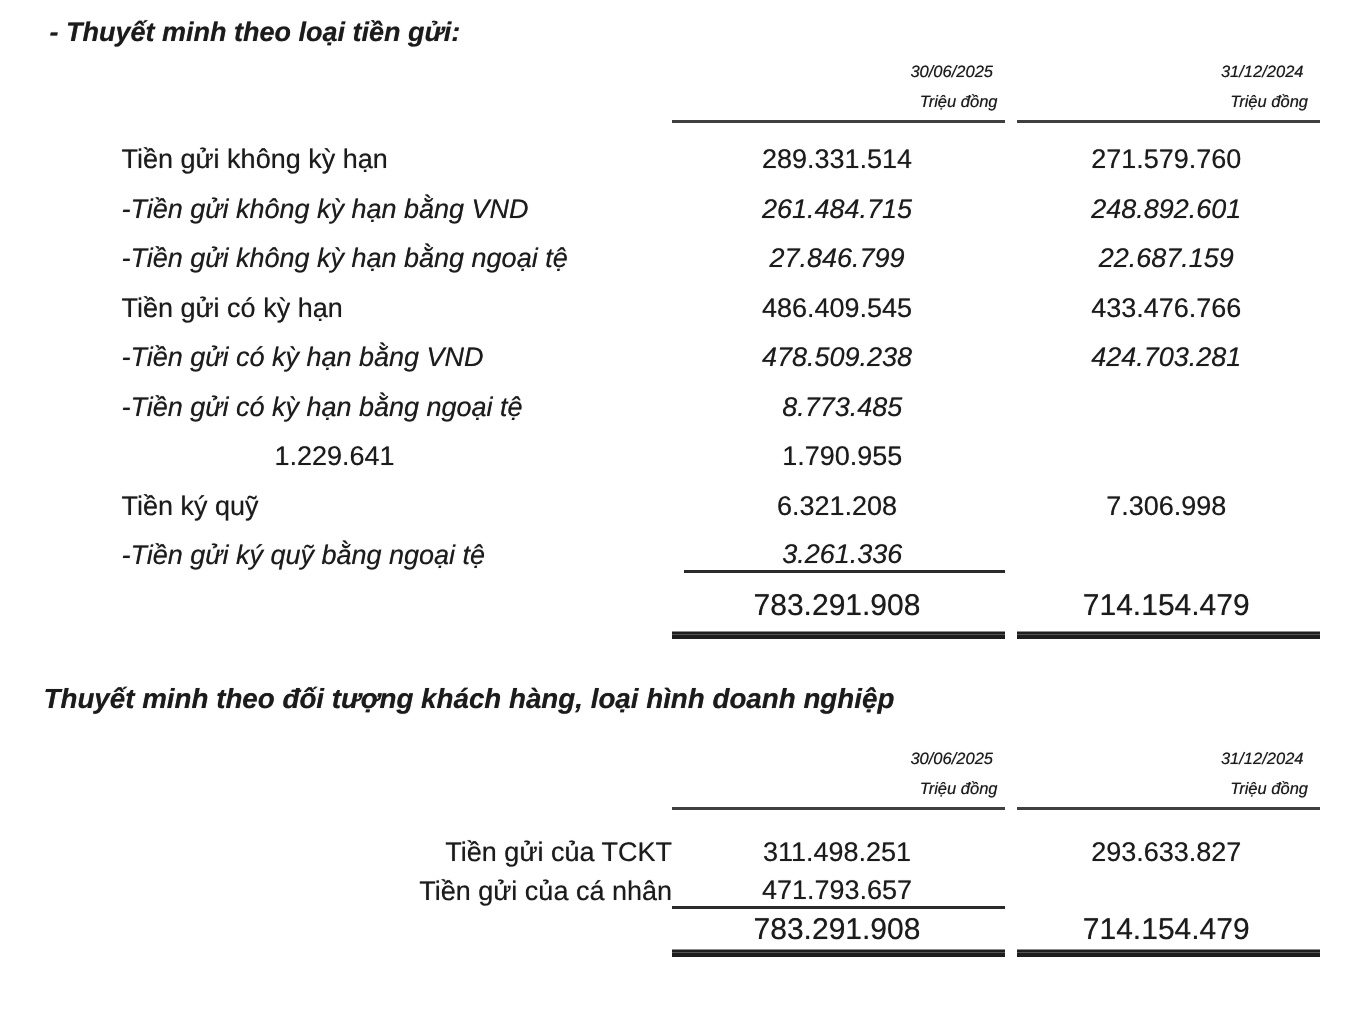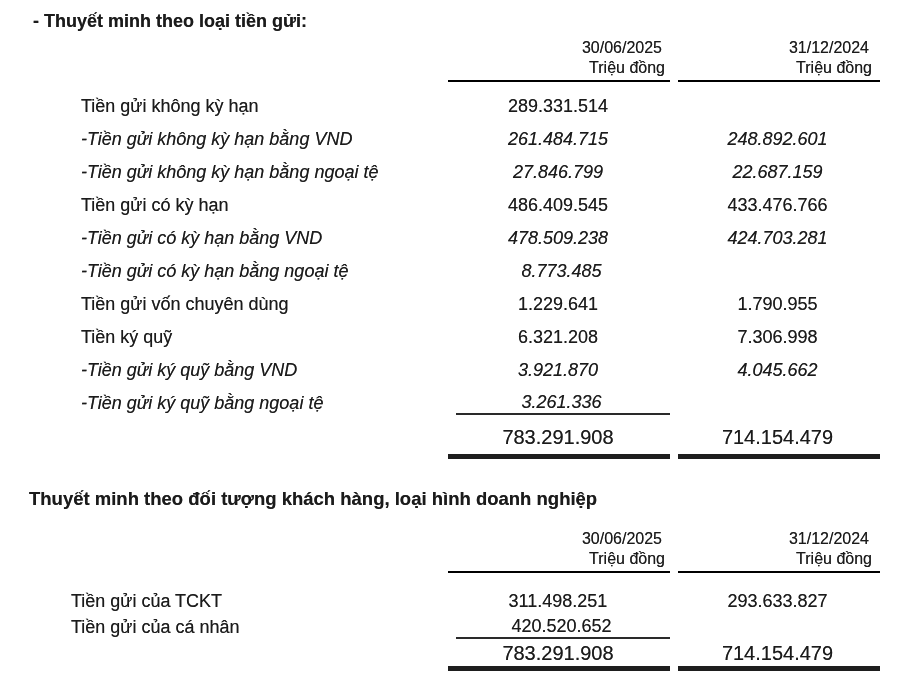--- a/index.html
+++ b/index.html
@@ -14,51 +14,53 @@
   .page {
     position: relative;
     width: 898px; height: 679px;
     padding: 8px 18px 0 0;
     text-shadow: 0 0 0.5px rgba(20,20,20,0.65);
   }
 
   .sec-title {
     font-size: 18px;
     font-weight: bold;
+    font-style: italic;
     line-height: 22px;
     white-space: nowrap;
   }
   .title1 { margin: 2px 0 0 33px; }
   .title2 { margin: 28px 0 0 29px; font-size: 18.5px; line-height: 24px; }
 
   .grid3 {
     display: grid;
     grid-template-columns: 448px 222px 1fr;
   }
 
   
   .thead { margin-top: 6px; }
   .thead2 { margin-top: 18px; }
   .hcell {
     text-align: right;
-    font-size: 16px;
+    font-style: italic;
+    font-size: 11px;
     line-height: 20px;
     padding-bottom: 2px;
-    border-bottom: 2px solid #000000;
+    border-bottom: 2px solid #404040;
   }
   .hcell .date { padding-right: 8px; }
   .hcell .unit { padding-right: 5px; }
 
   
   .rows1 { margin-top: 8px; }
   .rows2 { margin-top: 15px; }
   .trow { align-items: center; height: 33px; font-size: 18px; }
   .trow2 { height: 26px; }
   .trow .label { padding-left: 38px; white-space: nowrap; margin-left: 43px; }
-  .trow2 .label { padding-left: 28px; }
+  .trow2 .label { padding-left: 28px; text-align: right; }
   .trow.sub { font-style: italic; }
   .num { text-align: center; padding-right: 2px; }
   .col2 { margin-left: 8px; padding-right: 3px; }
   .pretotal { border-bottom: 2px solid #2a2a2a; }
 
   .total-row { height: 34px; font-weight: normal; font-size: 20px; align-items: center; }
   .total-row2 { height: 26px; }
 
   .rule-row .dbl {
     height: 2px;
@@ -82,20 +84,21 @@
     <div class="hcell col2">
       <div class="date">31/12/2024</div>
       <div class="unit">Triệu đồng</div>
     </div>
   </div>
 
   <div class="rows1">
     <div class="grid3 trow main">
       <div class="label">Tiền gửi không kỳ hạn</div>
       <div class="num">289.331.514</div>
+      <div class="num col2">271.579.760</div>
     </div>
     <div class="grid3 trow sub">
       <div class="label">-Tiền gửi không kỳ hạn bằng VND</div>
       <div class="num">261.484.715</div>
       <div class="num col2">248.892.601</div>
     </div>
     <div class="grid3 trow sub">
       <div class="label">-Tiền gửi không kỳ hạn bằng ngoại tệ</div>
       <div class="num">27.846.799</div>
       <div class="num col2">22.687.159</div>
@@ -108,33 +111,27 @@
     <div class="grid3 trow sub">
       <div class="label">-Tiền gửi có kỳ hạn bằng VND</div>
       <div class="num">478.509.238</div>
       <div class="num col2">424.703.281</div>
     </div>
     <div class="grid3 trow sub">
       <div class="label">-Tiền gửi có kỳ hạn bằng ngoại tệ</div>
       <div class="num col2">8.773.485</div>
     </div>
     <div class="grid3 trow main">
-      <div class="label">Tiền gửi vốn chuyên dùng</div>
       <div class="num">1.229.641</div>
       <div class="num col2">1.790.955</div>
     </div>
     <div class="grid3 trow main">
       <div class="label">Tiền ký quỹ</div>
       <div class="num">6.321.208</div>
       <div class="num col2">7.306.998</div>
-    </div>
-    <div class="grid3 trow sub">
-      <div class="label">-Tiền gửi ký quỹ bằng VND</div>
-      <div class="num">3.921.870</div>
-      <div class="num col2">4.045.662</div>
     </div>
     <div class="grid3 trow sub">
       <div class="label">-Tiền gửi ký quỹ bằng ngoại tệ</div>
       <div class="num col2 pretotal">3.261.336</div>
     </div>
   </div>
 
   <div class="grid3 total-row">
     <div></div>
     <div class="num">783.291.908</div>
@@ -161,21 +158,21 @@
   </div>
 
   <div class="rows2">
     <div class="grid3 trow trow2 main">
       <div class="label">Tiền gửi của TCKT</div>
       <div class="num">311.498.251</div>
       <div class="num col2">293.633.827</div>
     </div>
     <div class="grid3 trow trow2 main">
       <div class="label">Tiền gửi của cá nhân</div>
-      <div class="num col2 pretotal">420.520.652</div>
+      <div class="num pretotal">471.793.657</div>
     </div>
   </div>
 
   <div class="grid3 total-row total-row2">
     <div></div>
     <div class="num">783.291.908</div>
     <div class="num col2">714.154.479</div>
   </div>
   <div class="grid3 rule-row">
     <div></div>

